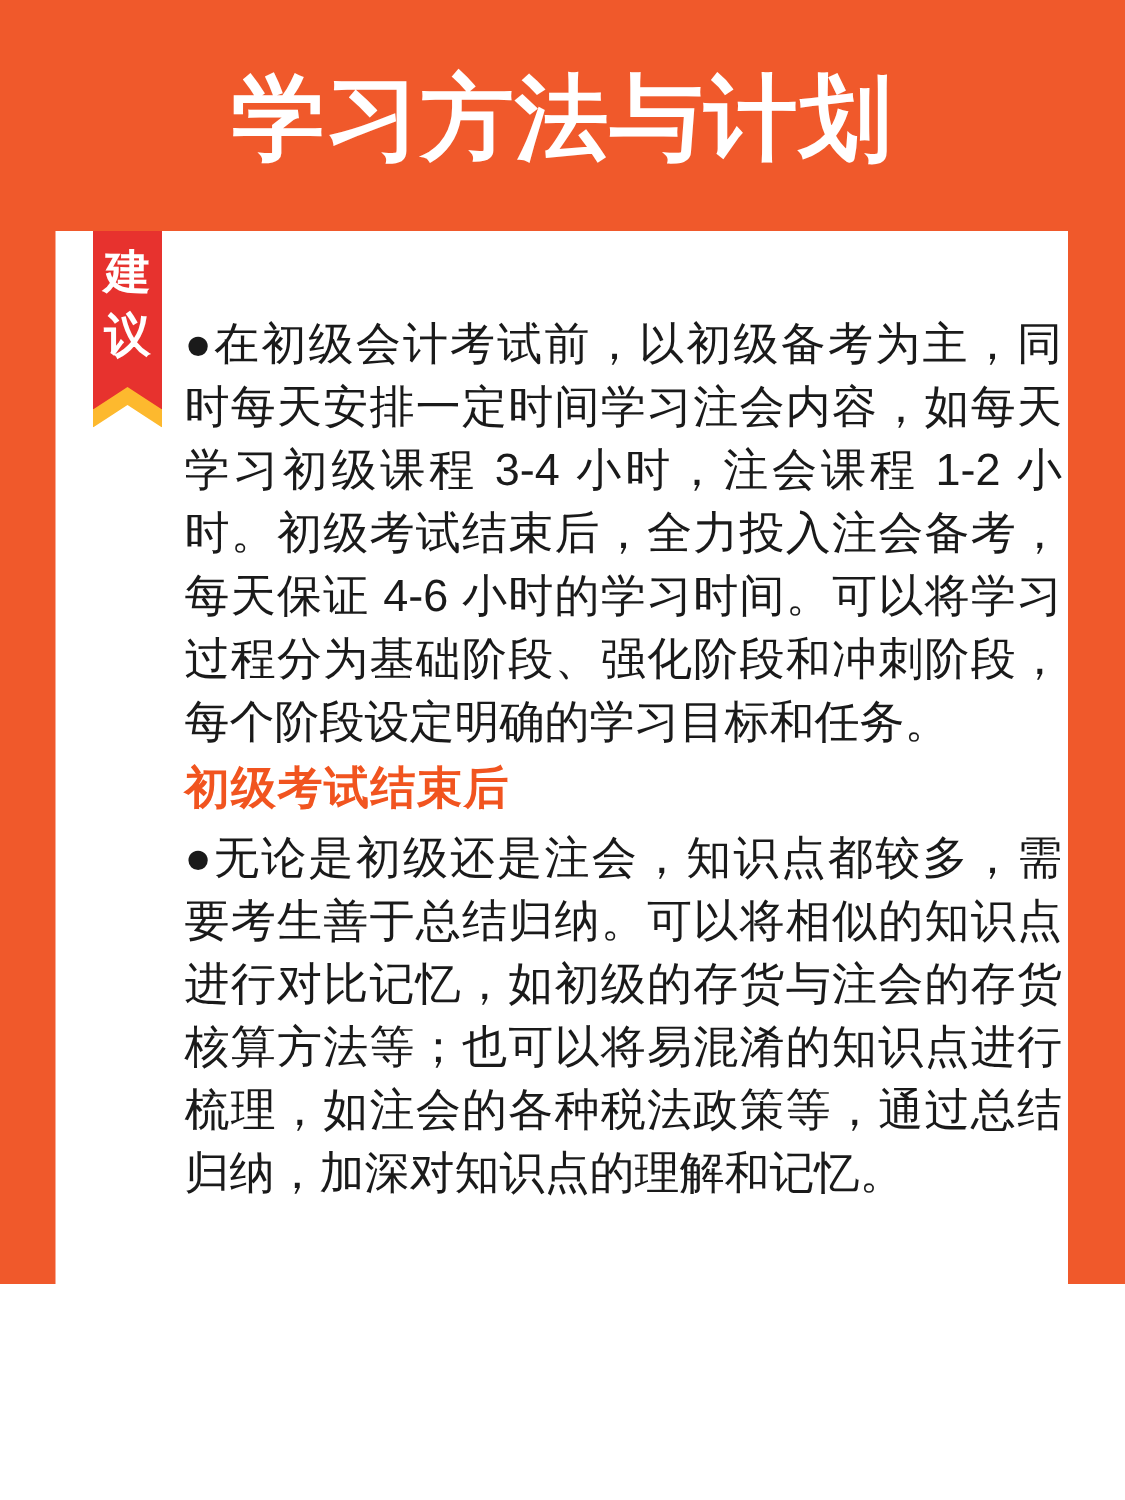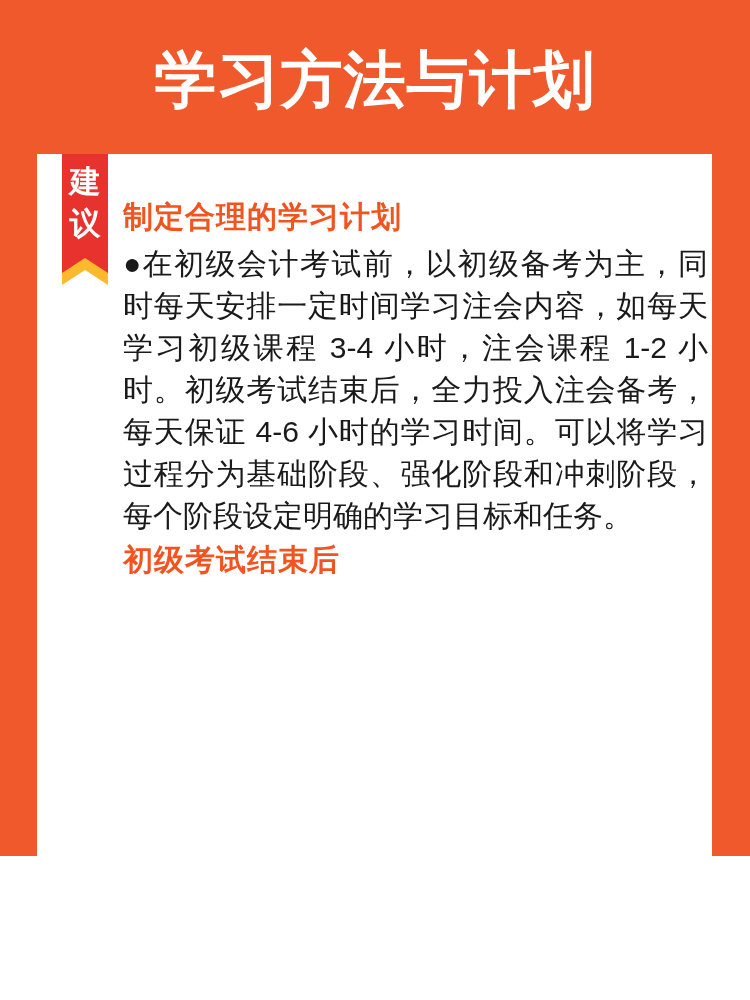--- a/index.html
+++ b/index.html
@@ -122,22 +122,22 @@
     <div class="ribbon">
       <div class="ribbon-gold"></div>
       <div class="ribbon-red"></div>
       <div class="ribbon-text">
         <span>建</span>
         <span>议</span>
       </div>
     </div>
 
     <div class="content">
-      <h2 class="heading">制定合理的学习计划</h2>
       <p class="body-text">●在初级会计考试前，以初级备考为主，同时每天安排一定时间学习注会内容，如每天学习初级课程 3-4 小时，注会课程 1-2 小时。初级考试结束后，全力投入注会备考，每天保证 4-6 小时的学习时间。可以将学习过程分为基础阶段、强化阶段和冲刺阶段，每个阶段设定明确的学习目标和任务。</p>
       <h2 class="heading second">初级考试结束后</h2>
+      <p class="body-text">●无论是初级还是注会，知识点都较多，需要考生善于总结归纳。可以将相似的知识点进行对比记忆，如初级的存货与注会的存货核算方法等；也可以将易混淆的知识点进行梳理，如注会的各种税法政策等，通过总结归纳，加深对知识点的理解和记忆。</p>
     </div>
 
   </div>
 
   <div class="watermark">@初级考试结束后</div>
 
 </div>
 
 </body></html>

